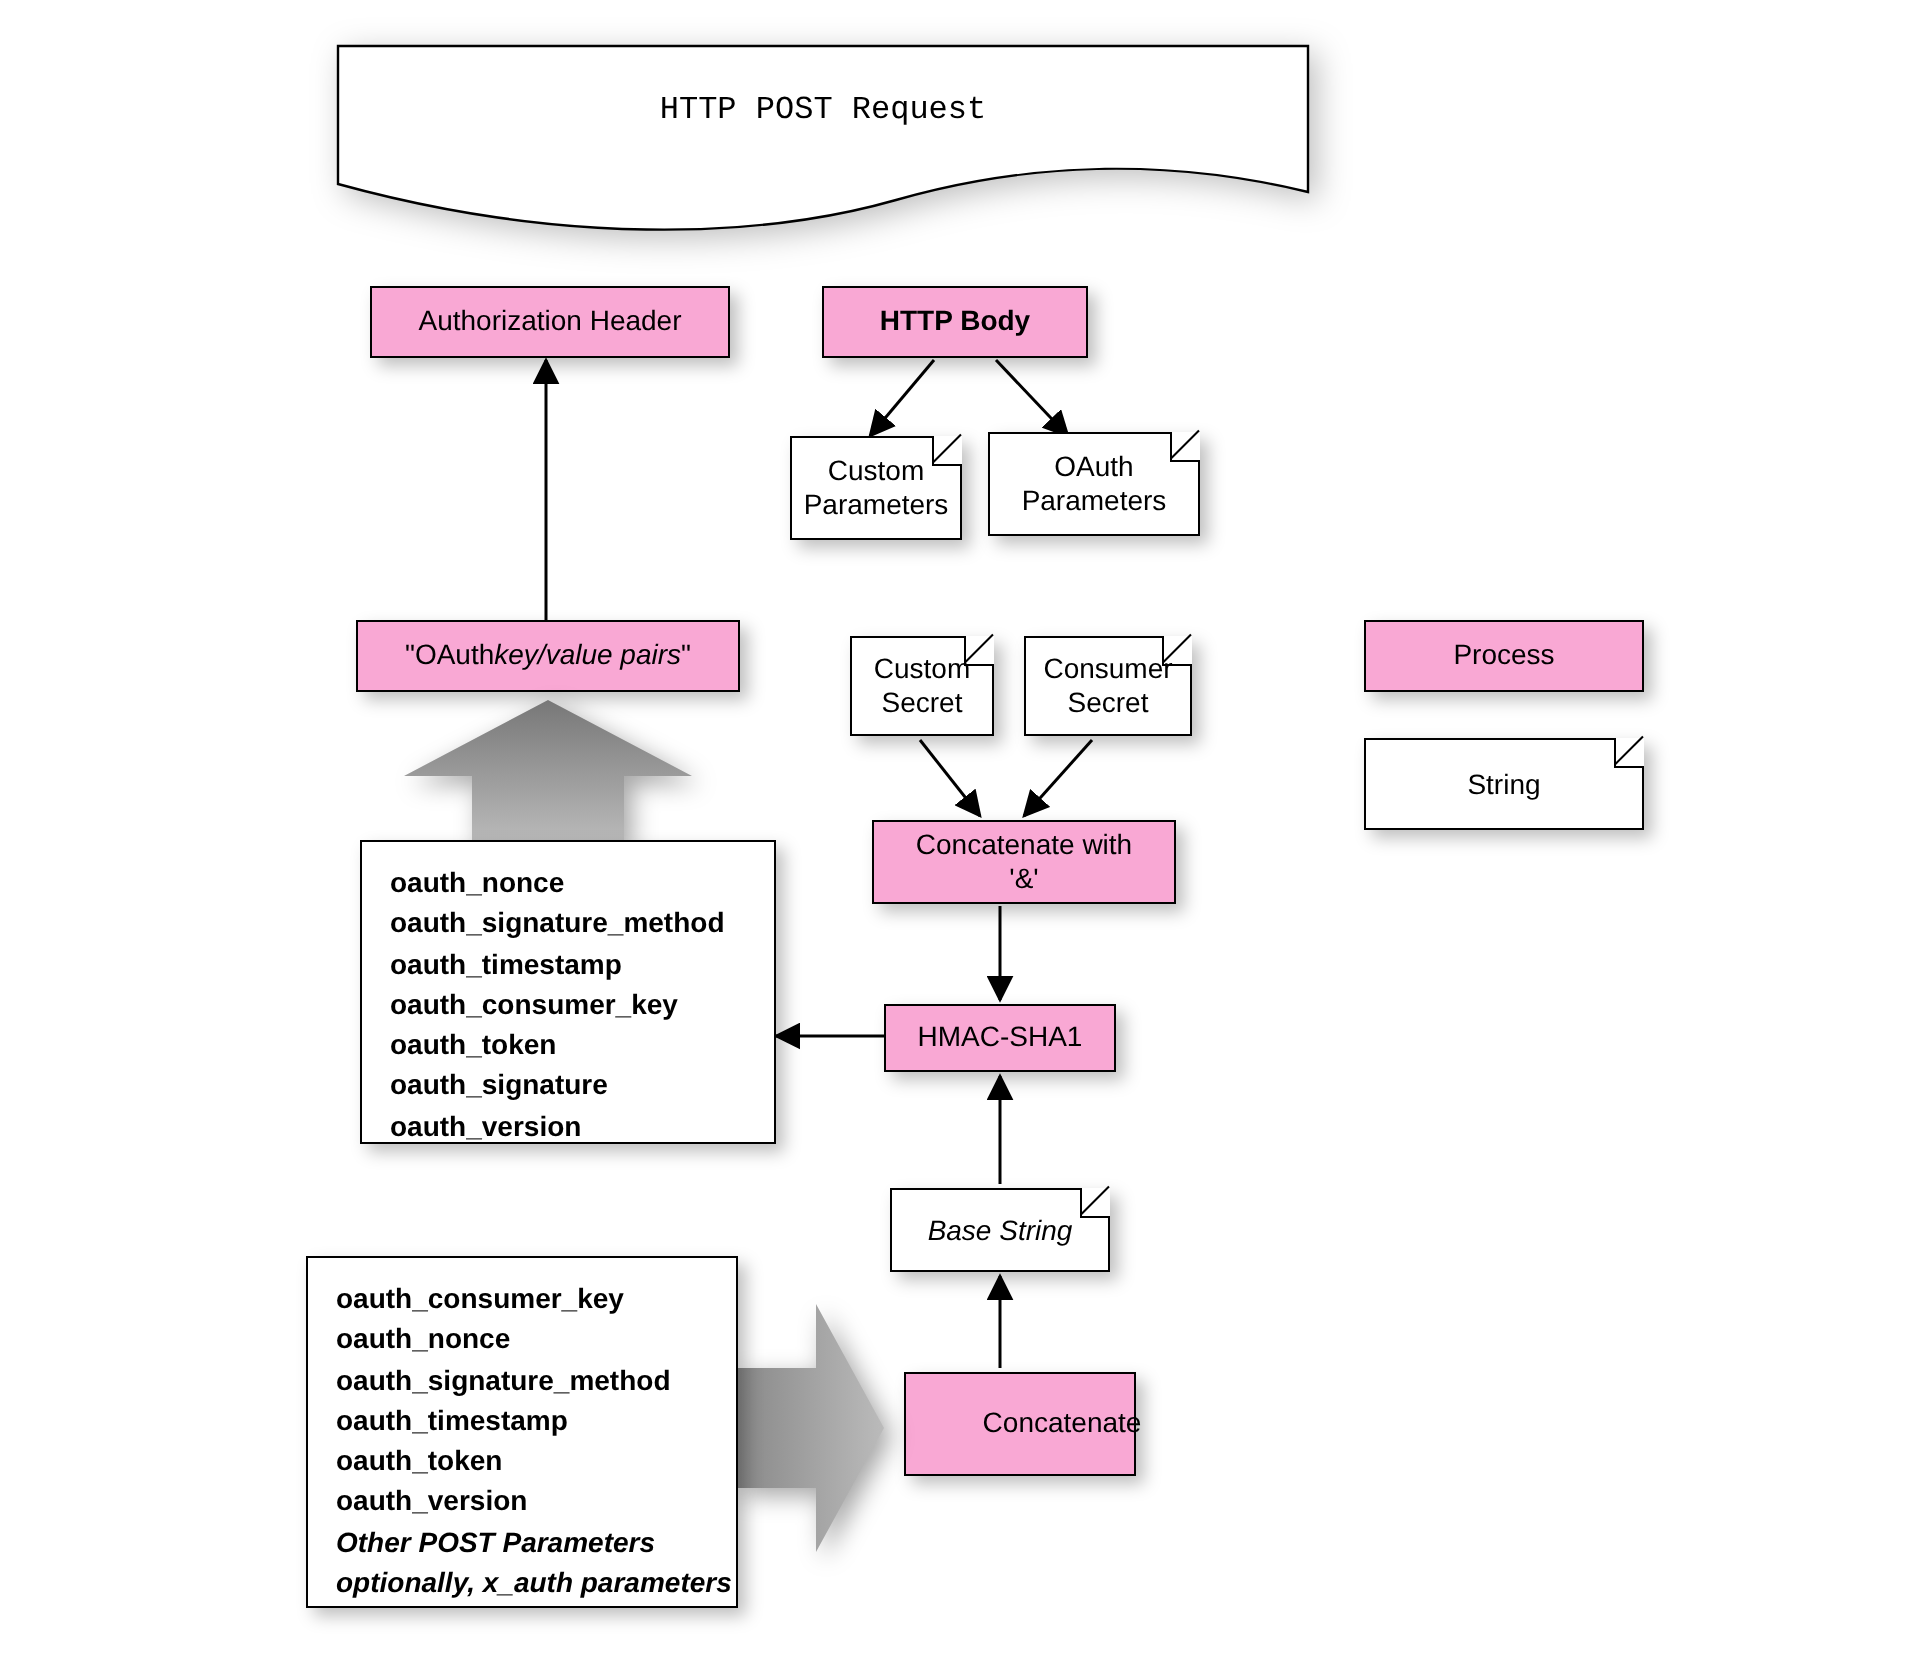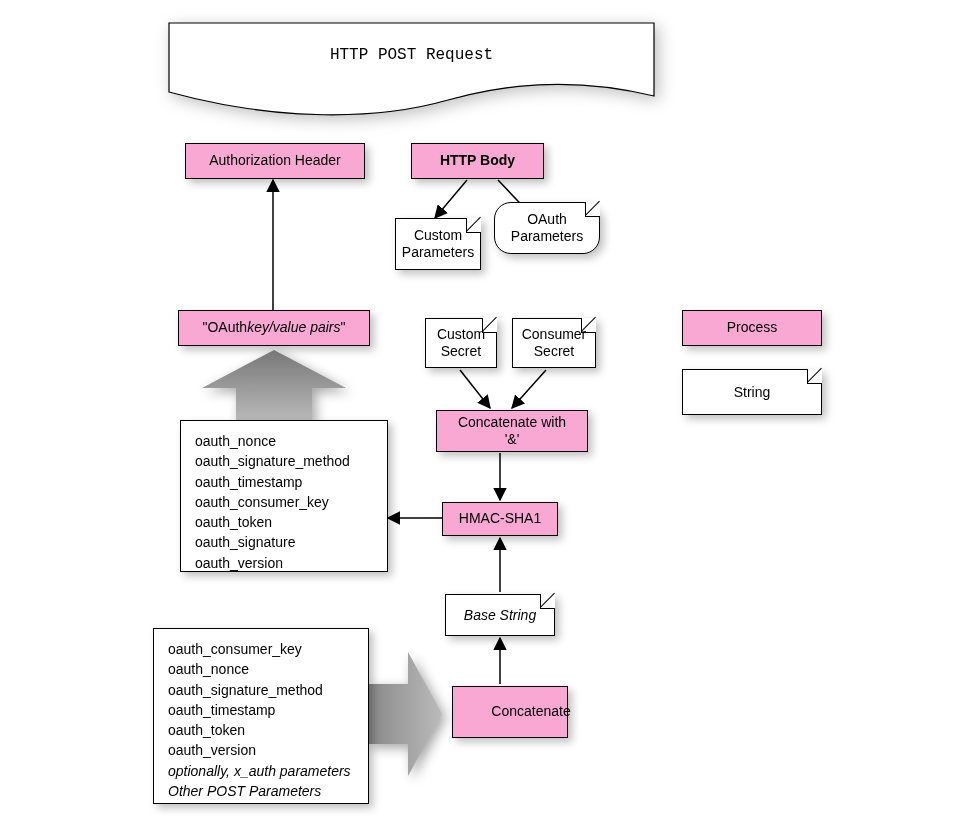--- a/index.html
+++ b/index.html
@@ -104,20 +104,21 @@
 
   .list {
     position: absolute;
     background: #fff;
     border: 1px solid #000;
     box-shadow: 4px 4px 8px rgba(0,0,0,0.25);
     padding: 10px 14px;
     box-sizing: border-box;
     line-height: 1.45;
     font-size: 14px;
+    font-weight: bold;
   }
   .list div { white-space: nowrap; }
   .italic { font-style: italic; }
 
   svg.net {
     position: absolute;
     top: 0; left: 0;
     width: 960px;
     height: 834px;
     pointer-events: none;
@@ -184,21 +185,21 @@
 
   <div class="doc" style="left:395px; top:218px; width:86px; height:52px;">
     <div class="fold"></div>
       <div class="foldline"></div>
     <div class="label">
         <span style="white-space:pre-line">Custom
 Parameters</span>
       </div>
   </div>
 
-  <div class="doc" style="left:494px; top:202px; width:106px; height:52px;border-radius:17px;">
+  <div class="doc" style="left:494px; top:216px; width:106px; height:52px;">
     <div class="fold"></div>
       <div class="foldline"></div>
     <div class="label">
         <span style="white-space:pre-line">OAuth
 Parameters</span>
       </div>
   </div>
 
   <div class="box" style="left:682px; top:310px; width:140px; height:36px;">
     <span>Process</span>
@@ -275,17 +276,17 @@
     <path d="M2 34 L42 34 L42 2 L76 64 L42 126 L42 94 L2 94 Z" fill="url(#grayArrowH)"></path>
   </svg>
 
   <div class="list" style="left:153px; top:628px; width:216px; height:176px;">
     <div>oauth_consumer_key</div>
     <div>oauth_nonce</div>
     <div>oauth_signature_method</div>
     <div>oauth_timestamp</div>
     <div>oauth_token</div>
     <div>oauth_version</div>
+    <div class="italic">Other POST Parameters</div>
     <div class="italic">optionally, x_auth parameters</div>
-    <div class="italic">Other POST Parameters</div>
   </div>
 
 </div>
 
 </body></html>

